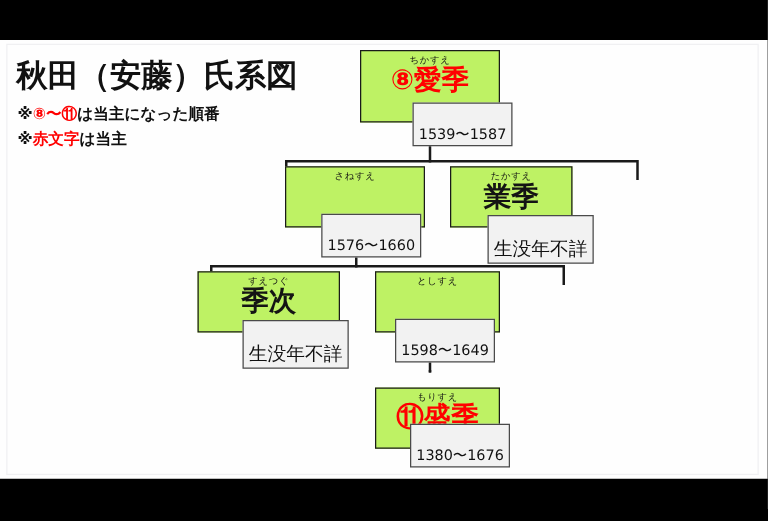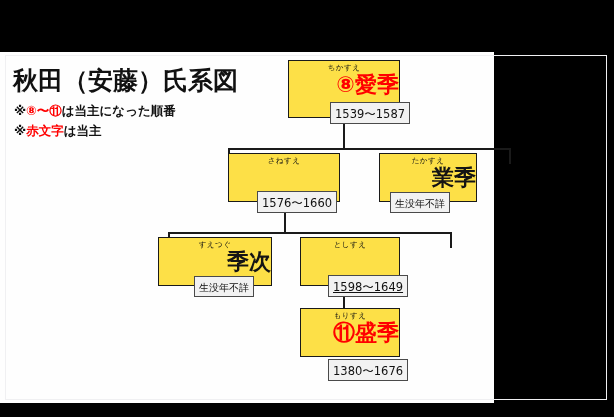--- a/index.html
+++ b/index.html
@@ -12,23 +12,22 @@
   #screen{position:relative;width:614px;height:417px;background:#000;}
 
   
   .bar{position:absolute;left:0;width:614px;background:#000;}
   .bar-top{top:0;height:32px;}
   .bar-bottom{top:383px;height:34px;}
 
   
   #slide{
     position:absolute;left:0;top:32px;
-    width:494px;height:351px;
+    width:614px;height:351px;
     background:#fefefe;
-    margin-top:20px;
   }
   #slide-border{
     position:absolute;left:5px;top:3px;
     width:602px;height:345px;
     border:1px solid #f0f0f2;
     box-sizing:border-box;
     pointer-events:none;
   }
 
   
@@ -44,52 +43,52 @@
   #note1{top:51px;}
   #note2{top:71px;}
   .red{color:#ff0000;}
 
   
   #tree{position:absolute;left:0;top:0;width:614px;height:351px;}
 
   .node{
     position:absolute;
     border:1.6px solid #1a1a1a;
-    background:#fde047;
+    background:#bef264;
     box-sizing:border-box;
   }
   .furi{
     position:absolute;left:0;right:0;top:3px;
     text-align:center;
     font-size:7.5px;color:#111;
     letter-spacing:0.5px;
     line-height:1;
   }
   .name{
     position:absolute;left:0;right:0;top:11px;
-    text-align:right;
+    text-align:center;
     font-size:22px;font-weight:bold;
     line-height:1.15;
     white-space:nowrap;
   }
   .name.is-head{color:#ff0000;}
   .name.is-plain{color:#141414;}
 
   .date{
     position:absolute;
     background:#f2f2f2;
     border:1.4px solid #4a4a4a;
     font-size:11.5px;
     color:#111;
-    padding:5px 4px 2px 4px;
+    padding:18px 4px 2px 4px;
     white-space:nowrap;
     box-sizing:border-box;
     line-height:1.15;
   }
-  .date.jp{font-size:10px;text-align:center;}
+  .date.jp{font-size:15px;text-align:center;}
 
   
   .ln{position:absolute;background:#1a1a1a;}
   .ln-v{width:1.6px;}
   .ln-h{height:1.6px;}
 
   #credit{
     position:absolute;right:16px;top:301px;
     font-size:11.5px;font-weight:bold;color:#111;white-space:nowrap;
   }
@@ -134,38 +133,38 @@
         <div class="furi">ちかすえ</div>
         <div class="name is-head">⑧愛季</div>
       </div>
       <div class="date" style="left:330px;top:50px;">1539〜1587</div>
 
       <div class="node" style="left:228px;top:101px;width:112px;height:49px;">
         <div class="furi">さねすえ</div>
       </div>
       <div class="date" style="left:257px;top:139px;">1576〜1660</div>
 
-      <div class="node" style="left:379px;top:101px;width:98px;height:49px;font-family:Liberation Serif, serif;">
+      <div class="node" style="left:360px;top:101px;width:98px;height:49px;font-family:Liberation Serif, serif;">
         <div class="furi">たかすえ</div>
         <div class="name is-plain">業季</div>
       </div>
       <div class="date jp" style="left:390px;top:140px;">生没年不詳</div>
 
       <div class="node" style="left:158px;top:185px;width:114px;height:49px;">
         <div class="furi">すえつぐ</div>
         <div class="name is-plain">季次</div>
       </div>
       <div class="date jp" style="left:194px;top:224px;">生没年不詳</div>
 
       <div class="node" style="left:300px;top:185px;width:100px;height:49px;">
         <div class="furi">としすえ</div>
       </div>
-      <div class="date" style="left:328px;top:223px;text-decoration:underline;">1598〜1649</div>
+      <div class="date" style="left:316px;top:223px;">1598〜1649</div>
 
-      <div class="node" style="left:300px;top:256px;width:100px;height:49px;">
+      <div class="node" style="left:300px;top:278px;width:100px;height:49px;">
         <div class="furi">もりすえ</div>
         <div class="name is-head">⑪盛季</div>
       </div>
       <div class="date" style="left:328px;top:307px;">1380〜1676</div>
 
     </div>
 
 
   </div>
 </div>

